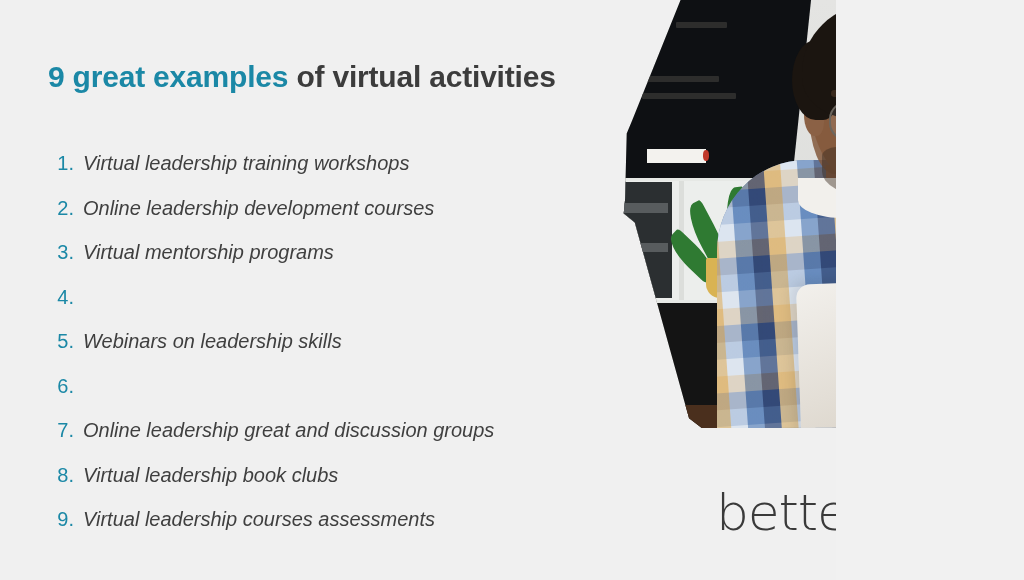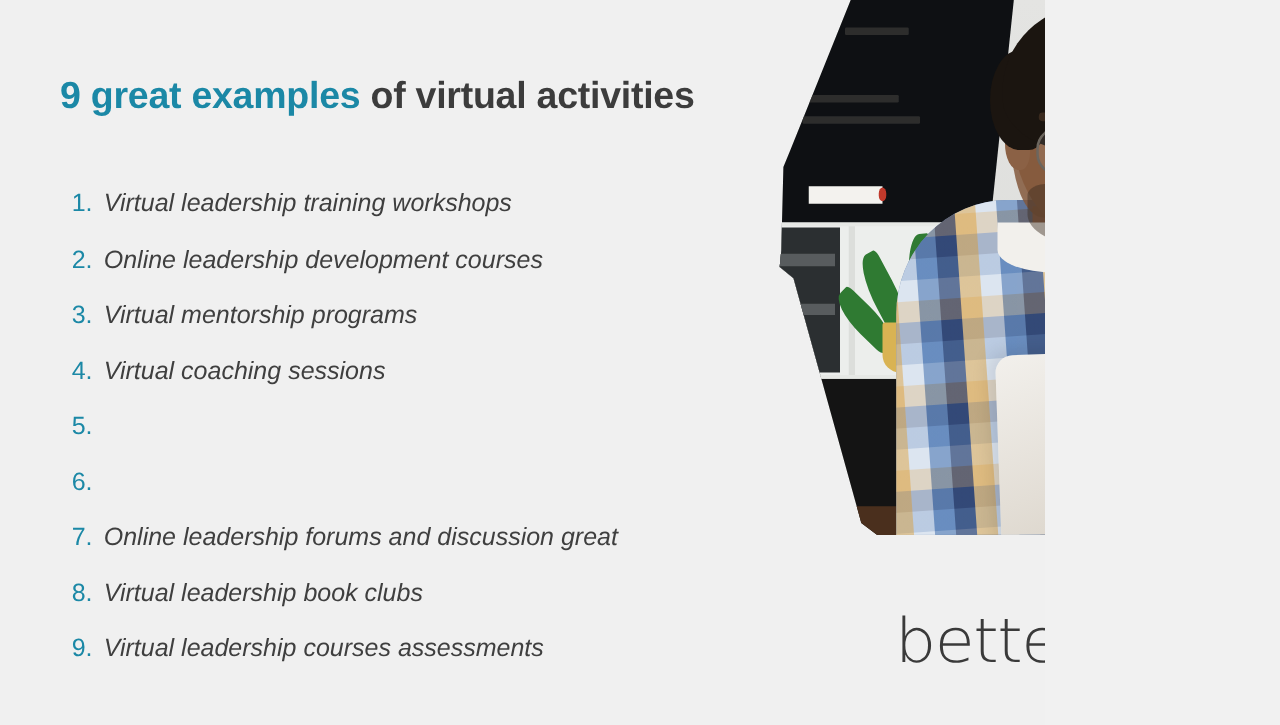--- a/index.html
+++ b/index.html
@@ -529,31 +529,31 @@
     <div class="list-item">
       <span class="list-num">2.</span>
       <span class="list-label">Online leadership development courses</span>
     </div>
     <div class="list-item">
       <span class="list-num">3.</span>
       <span class="list-label">Virtual mentorship programs</span>
     </div>
     <div class="list-item">
       <span class="list-num">4.</span>
-      <span class="list-label">Virtual coaching sessions</span>
     </div>
     <div class="list-item">
       <span class="list-num">5.</span>
+      <span class="list-label">Webinars on leadership skills</span>
     </div>
     <div class="list-item">
       <span class="list-num">6.</span>
     </div>
     <div class="list-item">
       <span class="list-num">7.</span>
-      <span class="list-label">Online leadership forums and discussion great</span>
+      <span class="list-label">Online leadership great and discussion groups</span>
     </div>
     <div class="list-item">
       <span class="list-num">8.</span>
       <span class="list-label">Virtual leadership book clubs</span>
     </div>
     <div class="list-item">
       <span class="list-num">9.</span>
       <span class="list-label">Virtual leadership courses assessments</span>
     </div>
   </div>

